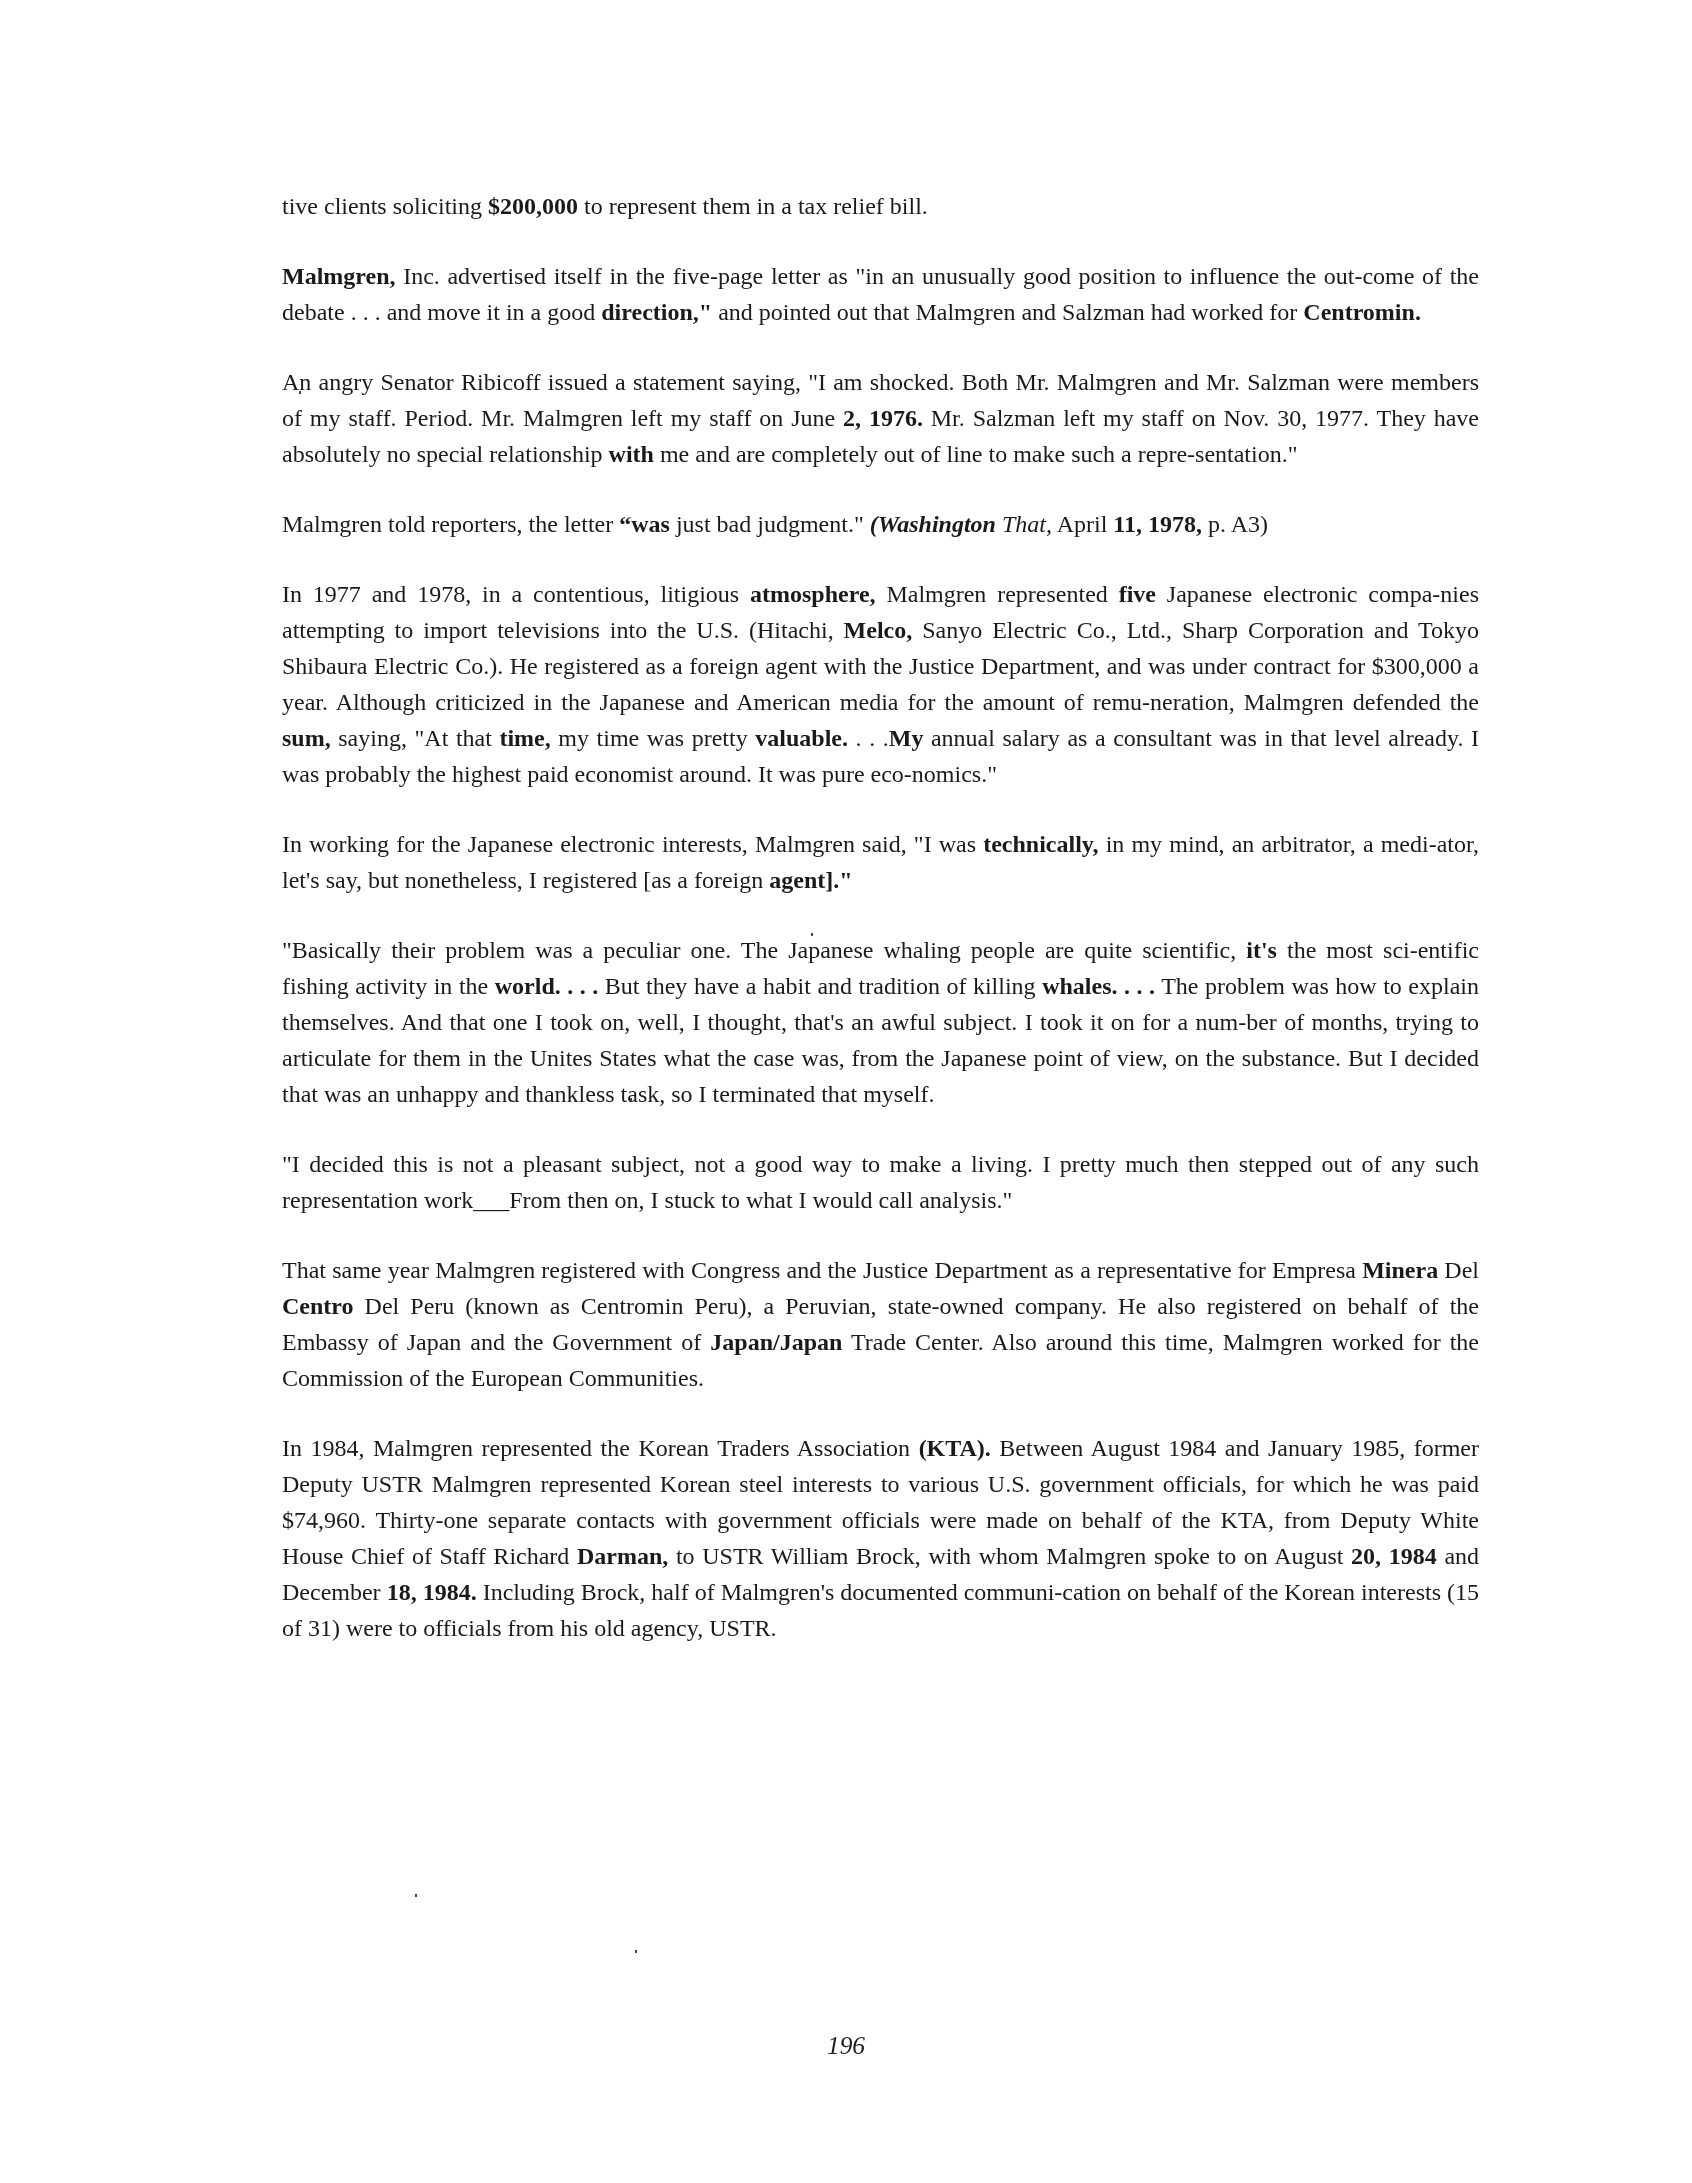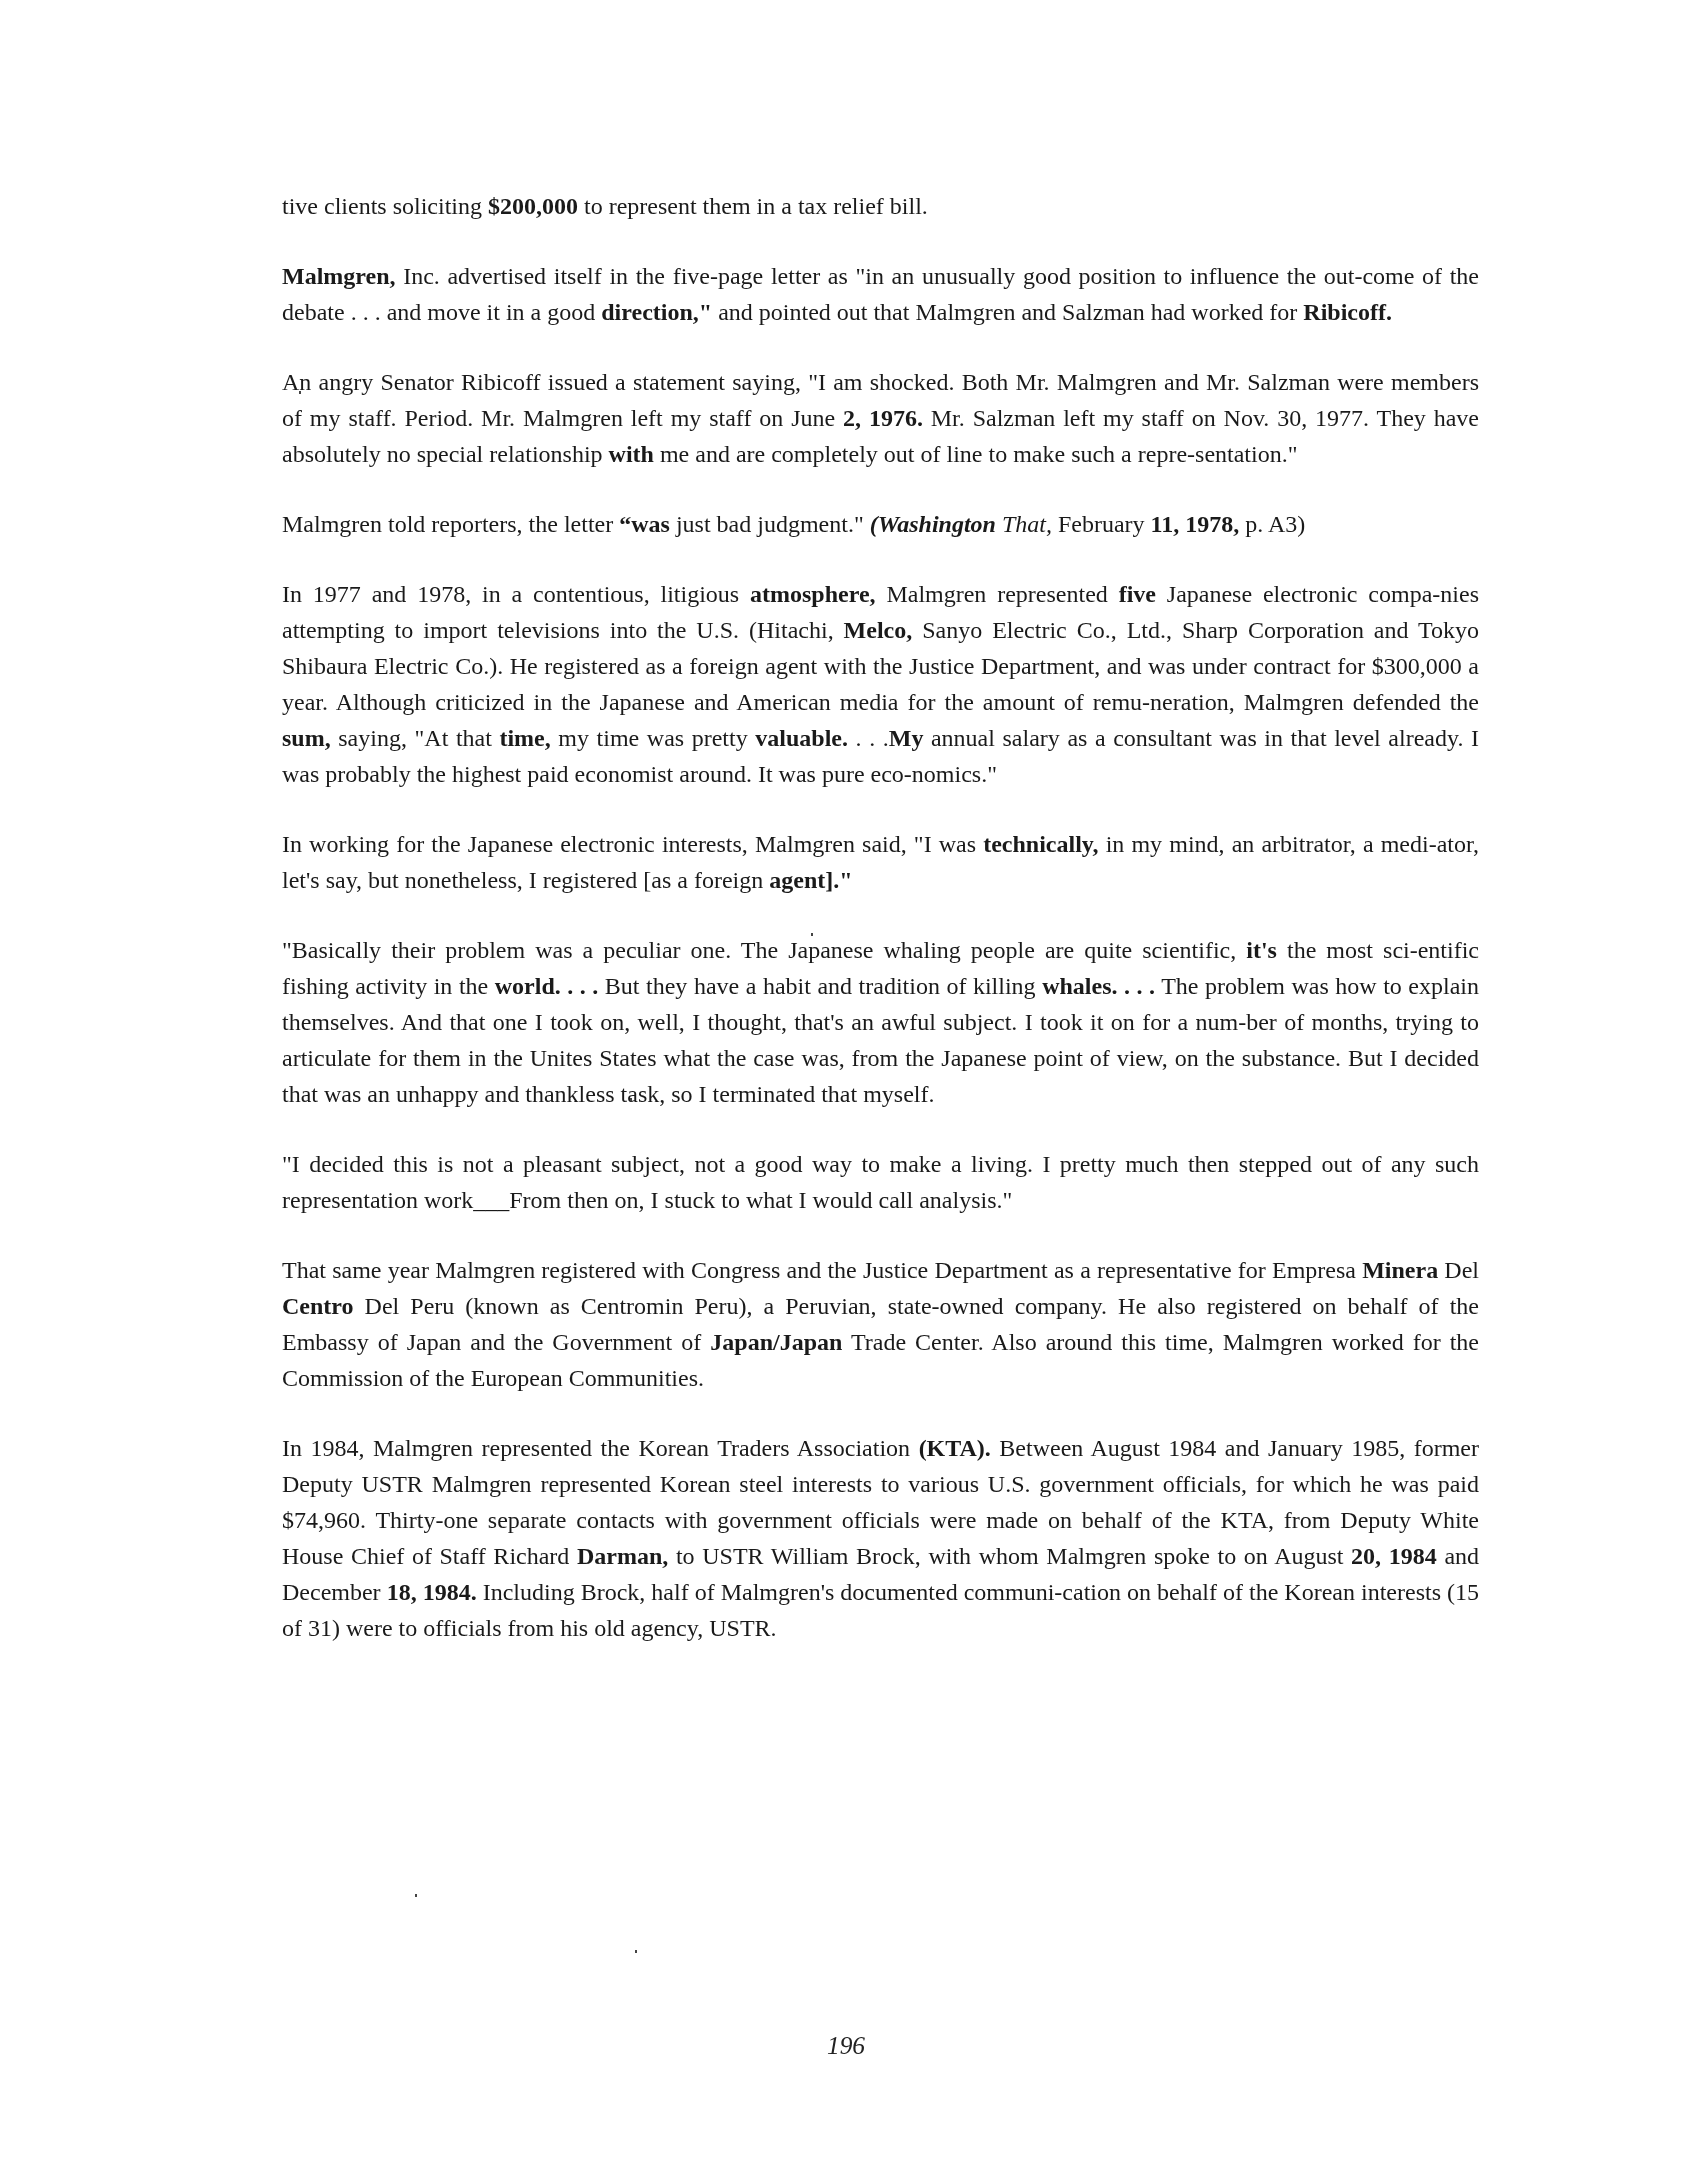--- a/index.html
+++ b/index.html
@@ -20,23 +20,23 @@
     font-family: "Liberation Serif", serif; font-style: italic; font-size: 25.4px; color: #222;
   }
   .speck { position: absolute; width: 1.7px; height: 2.5px; background: #444; }
 </style>
 </head>
 <body>
 
 <div class="page">
   <div class="body-text" id="body-text">
       <p class="para"><span>tive clients soliciting </span><span class="b">$200,000</span><span> to represent them in a tax relief bill.</span></p>
-      <p class="para"><span class="b">Malmgren,</span><span> Inc. advertised itself in the five-page letter as "in an unusually good position to influence the out-come of the debate . . . and move it in a good </span><span class="b">direction,"</span><span> and pointed out that Malmgren and Salzman had worked for </span><span class="b">Ribicoff.</span></p>
+      <p class="para"><span class="b">Malmgren,</span><span> Inc. advertised itself in the five-page letter as "in an unusually good position to influence the out-come of the debate . . . and move it in a good </span><span class="b">direction,"</span><span> and pointed out that Malmgren and Salzman had worked for </span><span class="b">Centromin.</span></p>
       <p class="para"><span>An angry Senator Ribicoff issued a statement saying, "I am shocked. Both Mr. Malmgren and Mr. Salzman were members of my staff. Period. Mr. Malmgren left my staff on June </span><span class="b">2, 1976.</span><span> Mr. Salzman left my staff on Nov. 30, 1977. They have absolutely no special relationship </span><span class="b">with</span><span> me and are completely out of line to make such a repre-sentation."</span></p>
-      <p class="para"><span>Malmgren told reporters, the letter </span><span class="b">“was</span><span> just bad judgment." </span><span class="b i">(Washington</span><span class="i"> That,</span><span> February </span><span class="b">11, 1978,</span><span> p. A3)</span></p>
+      <p class="para"><span>Malmgren told reporters, the letter </span><span class="b">“was</span><span> just bad judgment." </span><span class="b i">(Washington</span><span class="i"> That,</span><span> April </span><span class="b">11, 1978,</span><span> p. A3)</span></p>
       <p class="para"><span>In 1977 and 1978, in a contentious, litigious </span><span class="b">atmosphere,</span><span> Malmgren represented </span><span class="b">five</span><span> Japanese electronic compa-nies attempting to import televisions into the U.S. (Hitachi, </span><span class="b">Melco,</span><span> Sanyo Electric Co., Ltd., Sharp Corporation and Tokyo Shibaura Electric Co.). He registered as a foreign agent with the Justice Department, and was under contract for $300,000 a year. Although criticized in the Japanese and American media for the amount of remu-neration, Malmgren defended the </span><span class="b">sum,</span><span> saying, "At that </span><span class="b">time,</span><span> my time was pretty </span><span class="b">valuable.</span><span> . . .</span><span class="b">My</span><span> annual salary as a consultant was in that level already. I was probably the highest paid economist around. It was pure eco-nomics."</span></p>
       <p class="para"><span>In working for the Japanese electronic interests, Malmgren said, "I was </span><span class="b">technically,</span><span> in my mind, an arbitrator, a medi-ator, let's say, but nonetheless, I registered [as a foreign </span><span class="b">agent]."</span></p>
       <p class="para"><span>"Basically their problem was a peculiar one. The Japanese whaling people are quite scientific, </span><span class="b">it's</span><span> the most sci-entific fishing activity in the </span><span class="b">world. . . .</span><span> But they have a habit and tradition of killing </span><span class="b">whales. . . .</span><span> The problem was how to explain themselves. And that one I took on, well, I thought, that's an awful subject. I took it on for a num-ber of months, trying to articulate for them in the Unites States what the case was, from the Japanese point of view, on the substance. But I decided that was an unhappy and thankless task, so I terminated that myself.</span></p>
       <p class="para"><span>"I decided this is not a pleasant subject, not a good way to make a living. I pretty much then stepped out of any such representation work___From then on, I stuck to what I would call analysis."</span></p>
       <p class="para"><span>That same year Malmgren registered with Congress and the Justice Department as a representative for Empresa </span><span class="b">Minera</span><span> Del </span><span class="b">Centro</span><span> Del Peru (known as Centromin Peru), a Peruvian, state-owned company. He also registered on behalf of the Embassy of Japan and the Government of </span><span class="b">Japan/Japan</span><span> Trade Center. Also around this time, Malmgren worked for the Commission of the European Communities.</span></p>
       <p class="para"><span>In 1984, Malmgren represented the Korean Traders Association </span><span class="b">(KTA).</span><span> Between August 1984 and January 1985, former Deputy USTR Malmgren represented Korean steel interests to various U.S. government officials, for which he was paid $74,960. Thirty-one separate contacts with government officials were made on behalf of the KTA, from Deputy White House Chief of Staff Richard </span><span class="b">Darman,</span><span> to USTR William Brock, with whom Malmgren spoke to on August </span><span class="b">20, 1984</span><span> and December </span><span class="b">18, 1984.</span><span> Including Brock, half of Malmgren's documented communi-cation on behalf of the Korean interests (15 of 31) were to officials from his old agency, USTR.</span></p>
     </div>
   <div class="page-number">196</div>
 
   <span class="speck" style="left:299px; top:391px;"></span>

